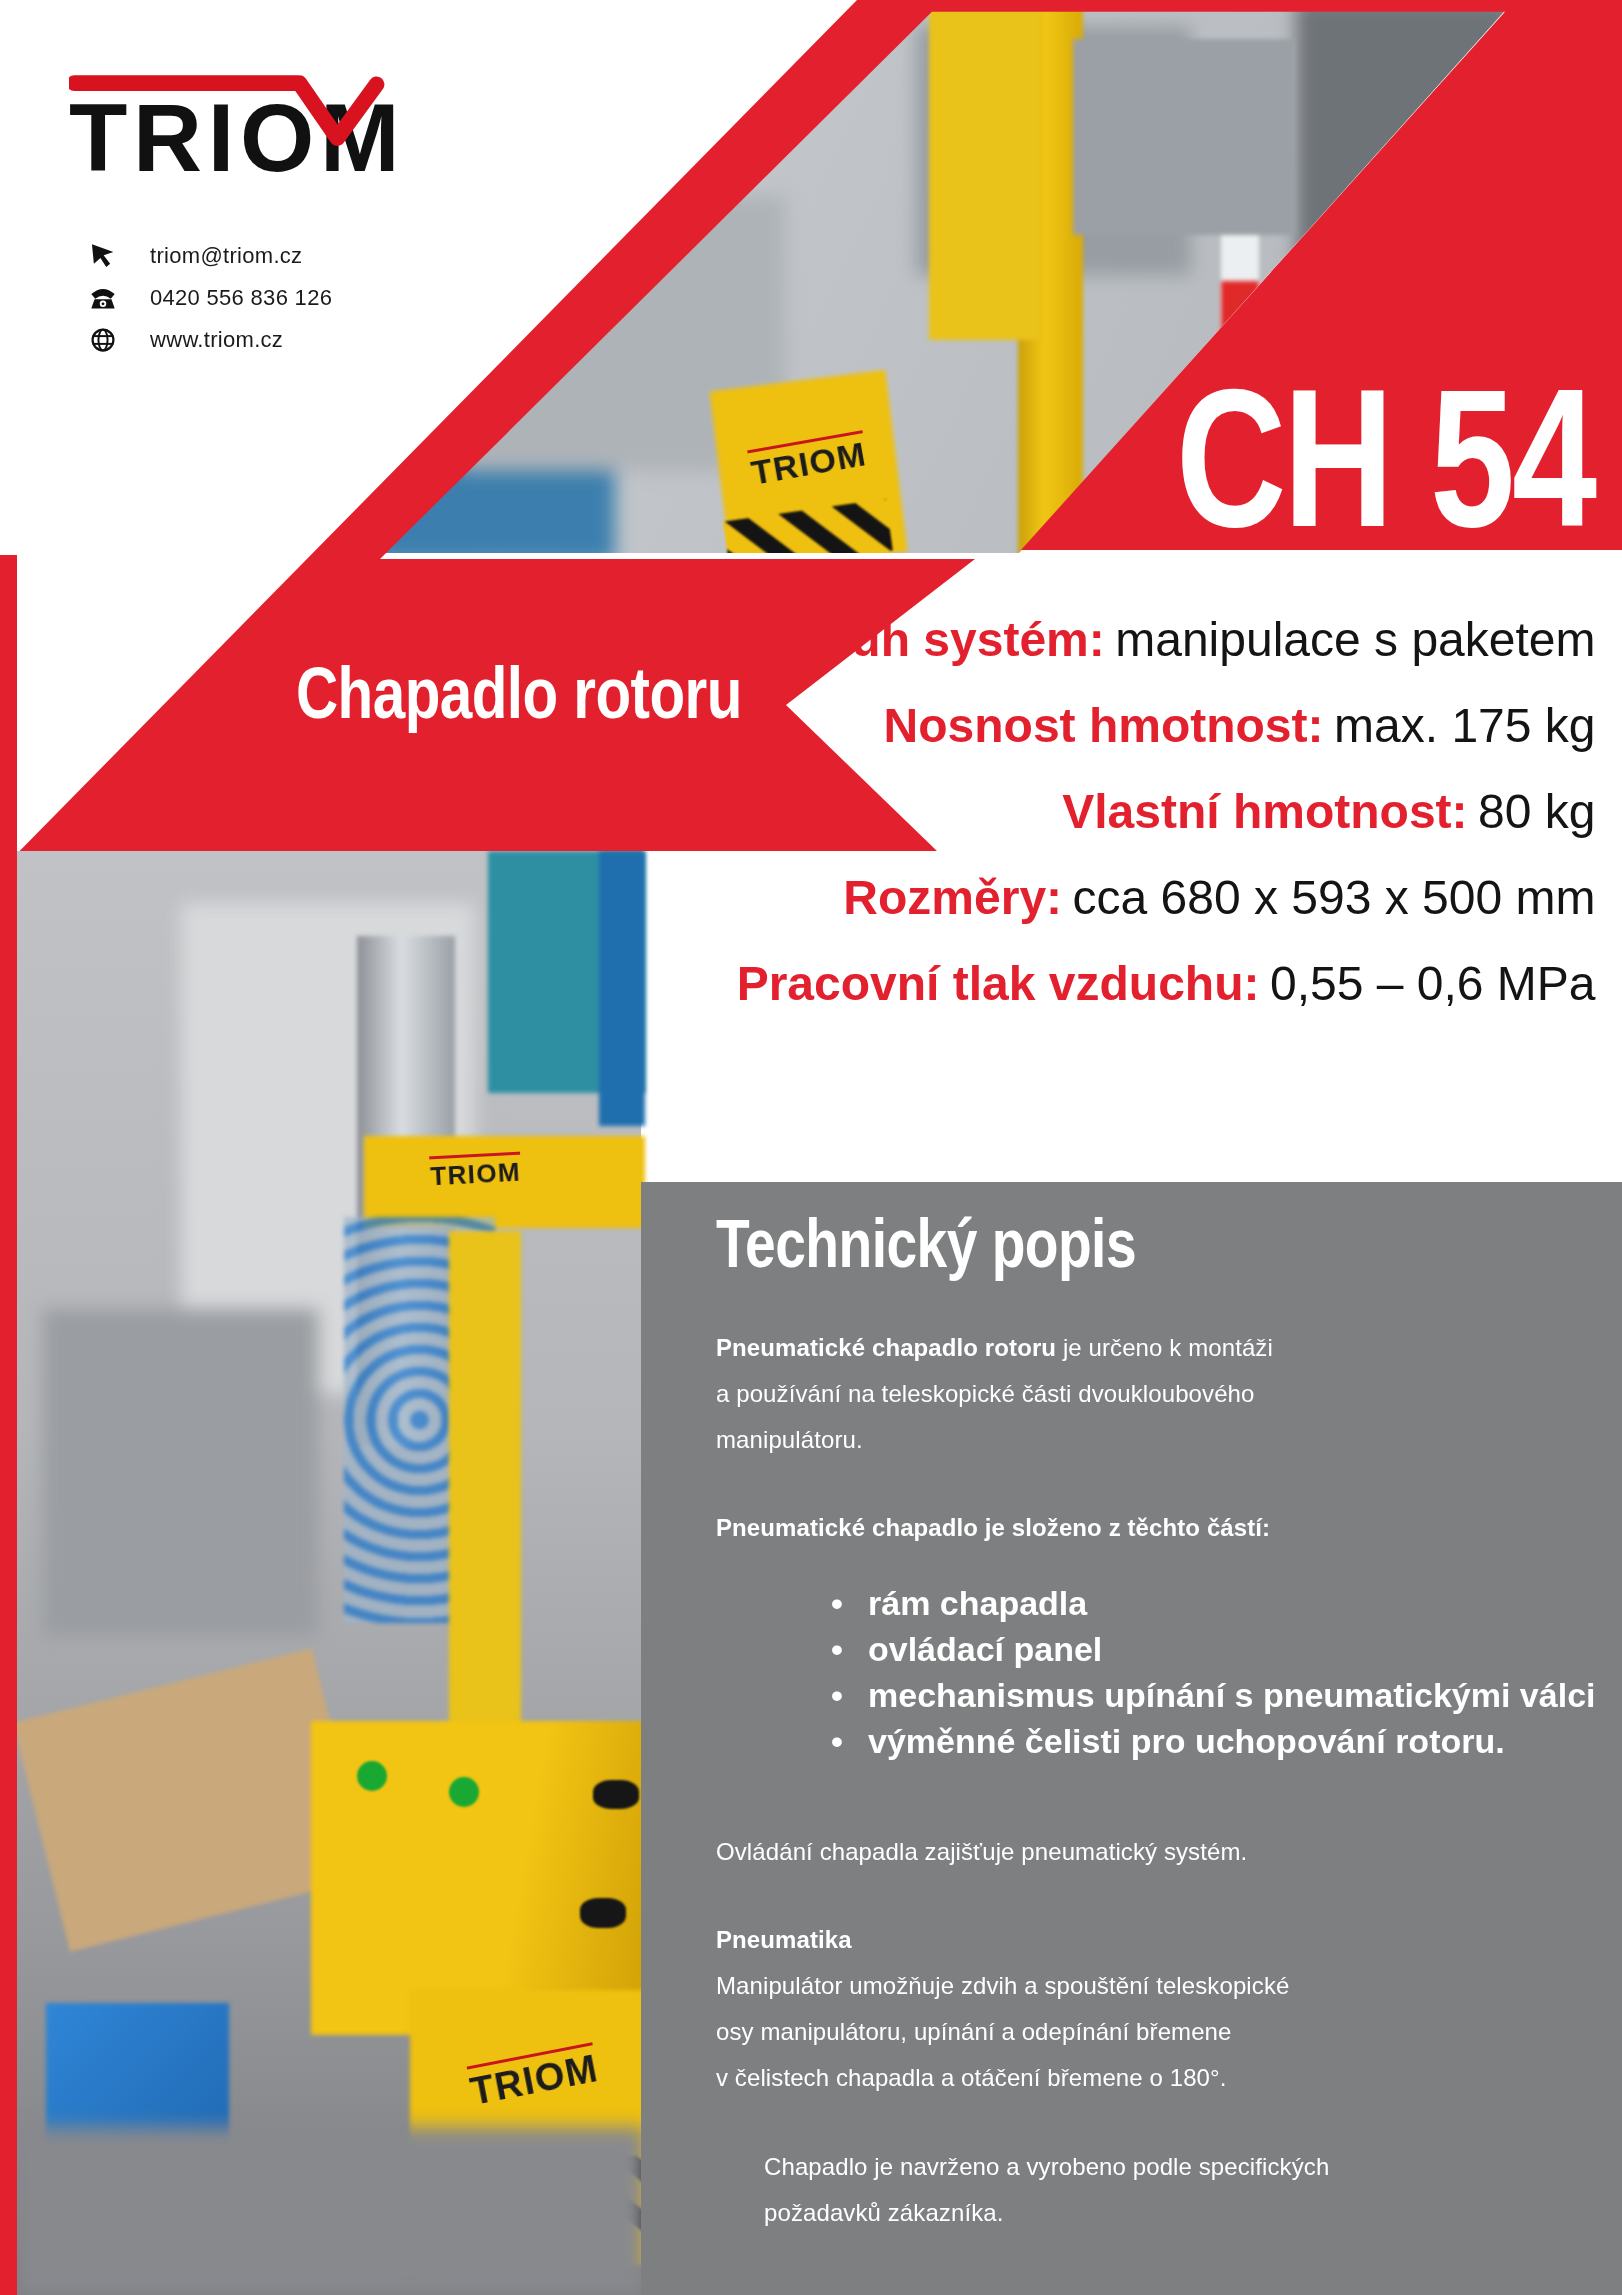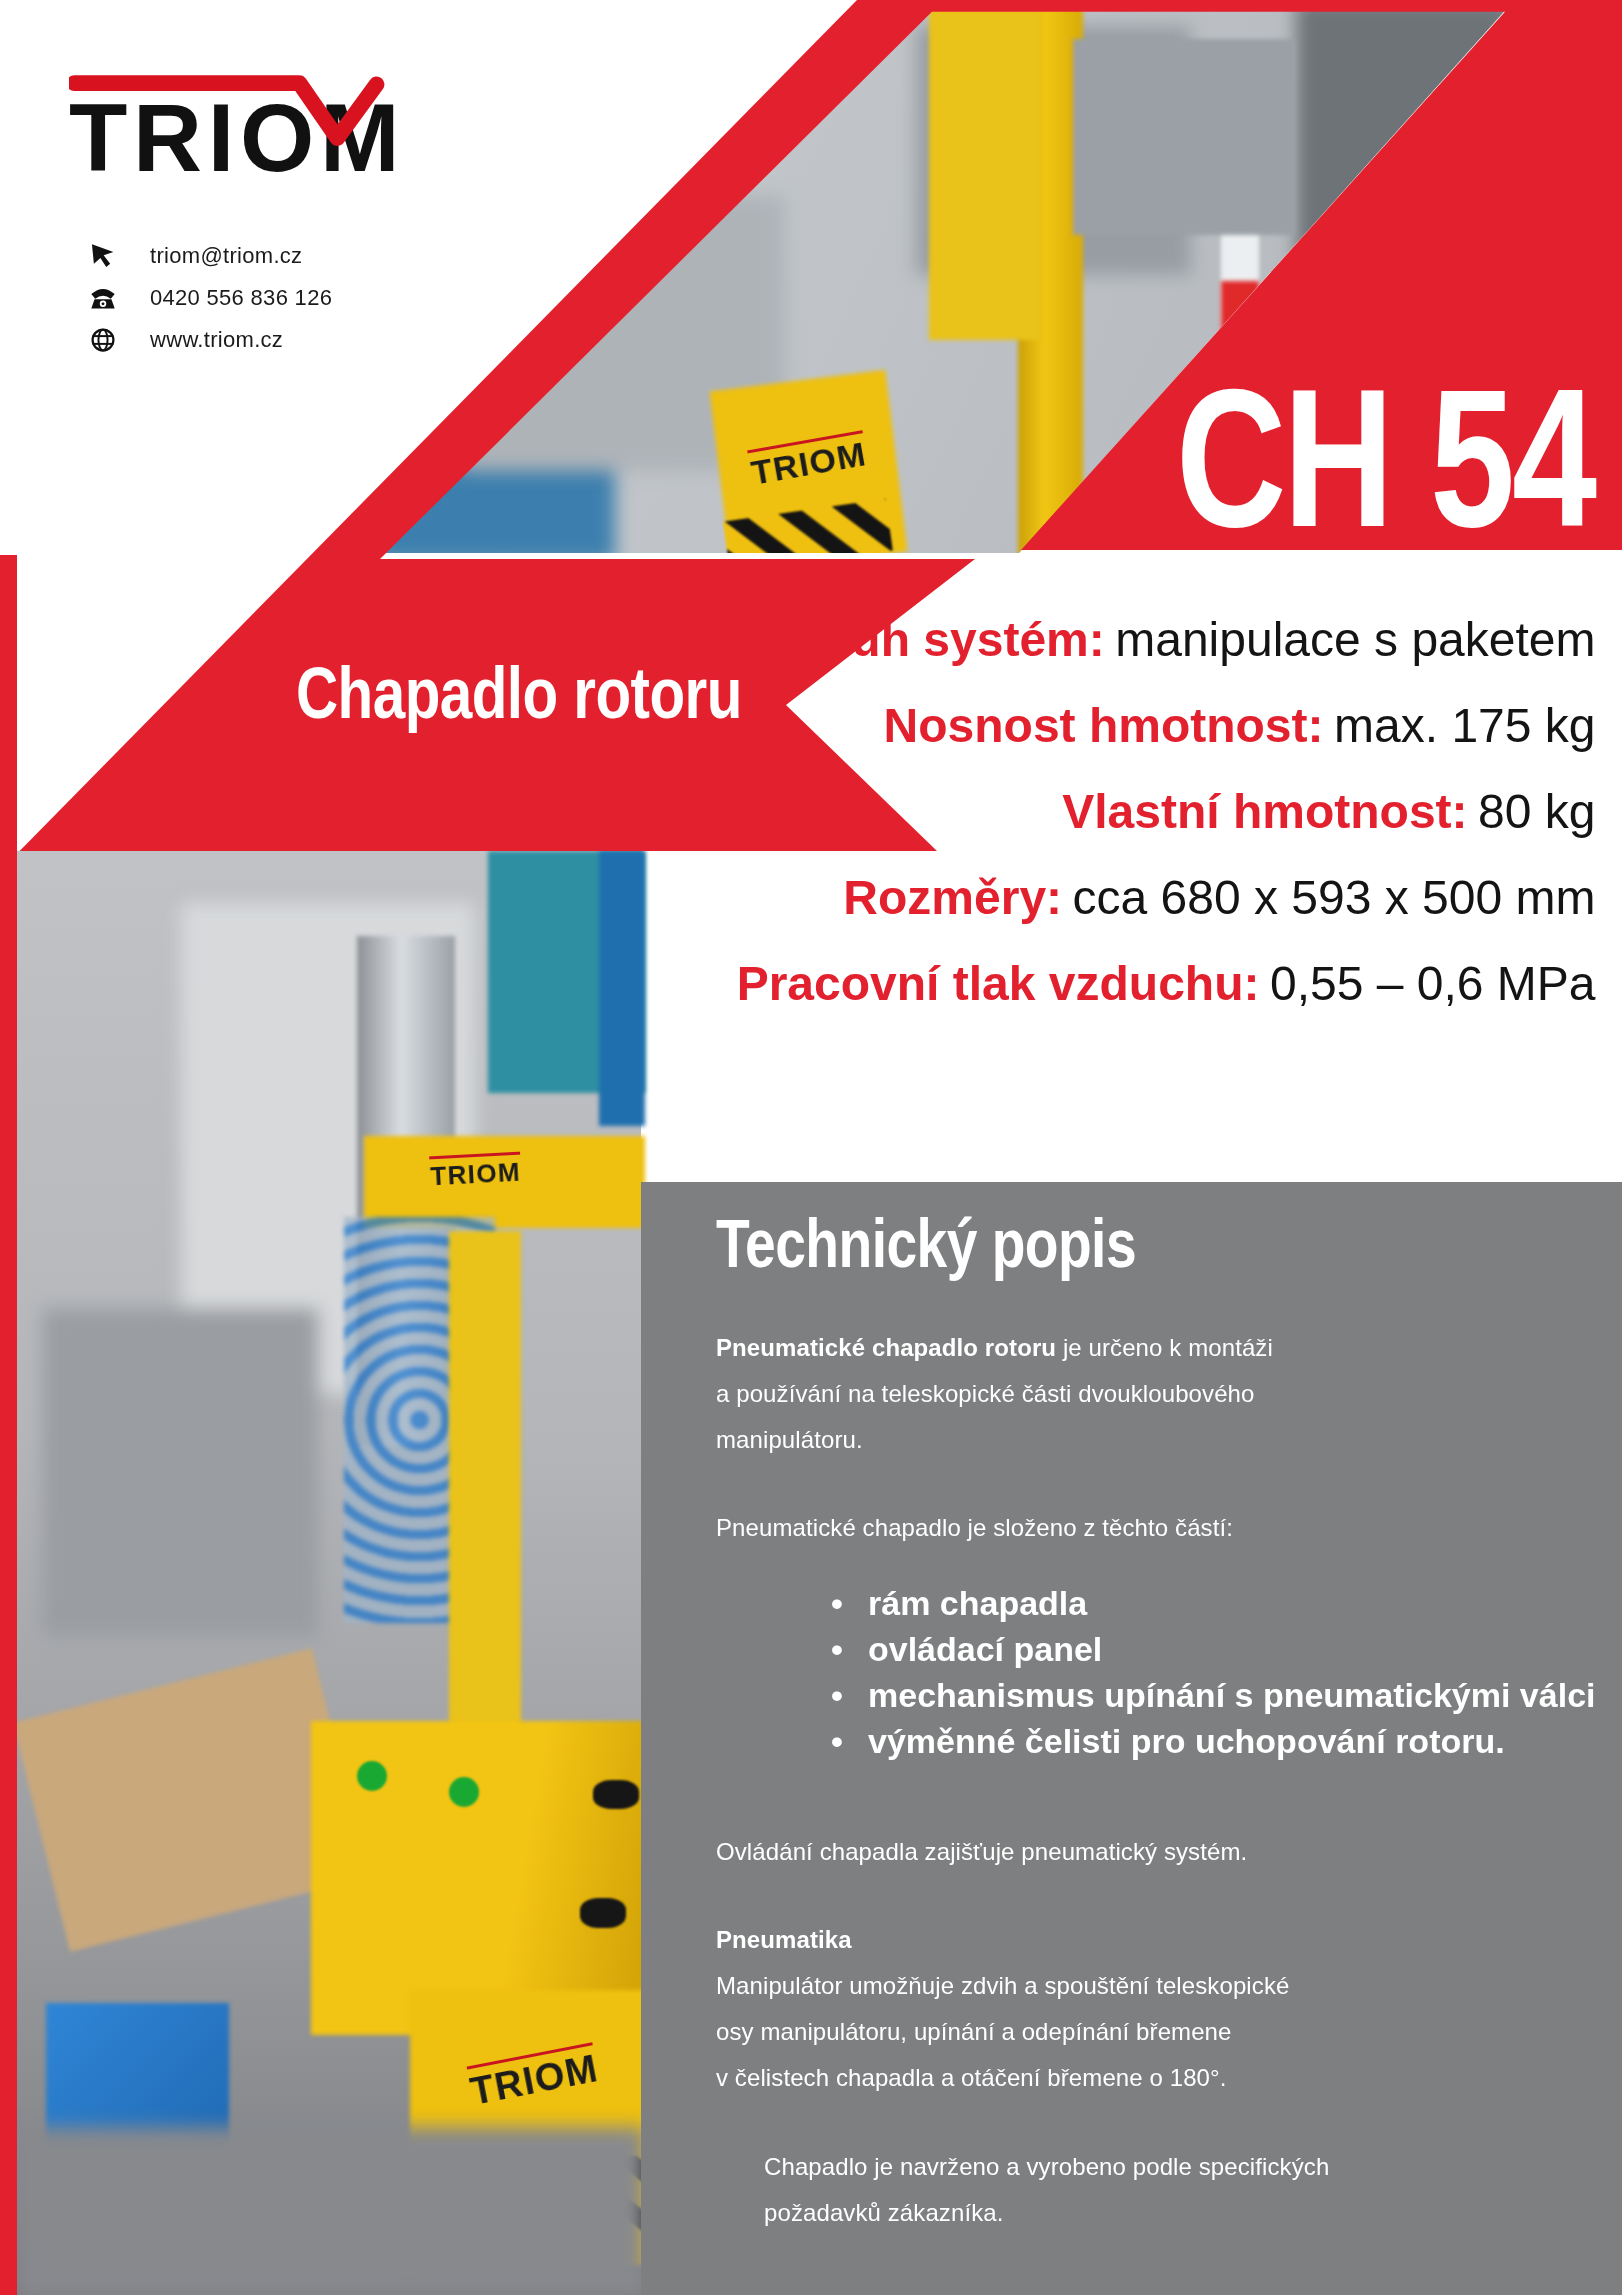--- a/index.html
+++ b/index.html
@@ -167,21 +167,21 @@
     <div class="blob" style="left:0;top:1276px;width:628px;height:170px;background:#87898d;"></div>
   </div>
 
   <div class="techPanel">
     <div class="techTitle">Technický popis</div>
 
     <div class="tp" style="top:143px;"><b>Pneumatické chapadlo rotoru</b><span> je určeno k montáži
 a používání na teleskopické části dvoukloubového
 manipulátoru.</span></div>
 
-    <div class="tp" style="top:323px;">Pneumatické chapadlo je složeno z těchto částí:</div>
+    <div class="tp" style="top:323px;font-weight:bold;">Pneumatické chapadlo je složeno z těchto částí:</div>
 
     <ul class="tBullets">
       <li>rám chapadla</li>
       <li>ovládací panel</li>
       <li>mechanismus upínání s pneumatickými válci</li>
       <li>výměnné čelisti pro uchopování rotoru.</li>
     </ul>
 
     <div class="tp" style="top:647px;">Ovládání chapadla zajišťuje pneumatický systém.</div>
 

